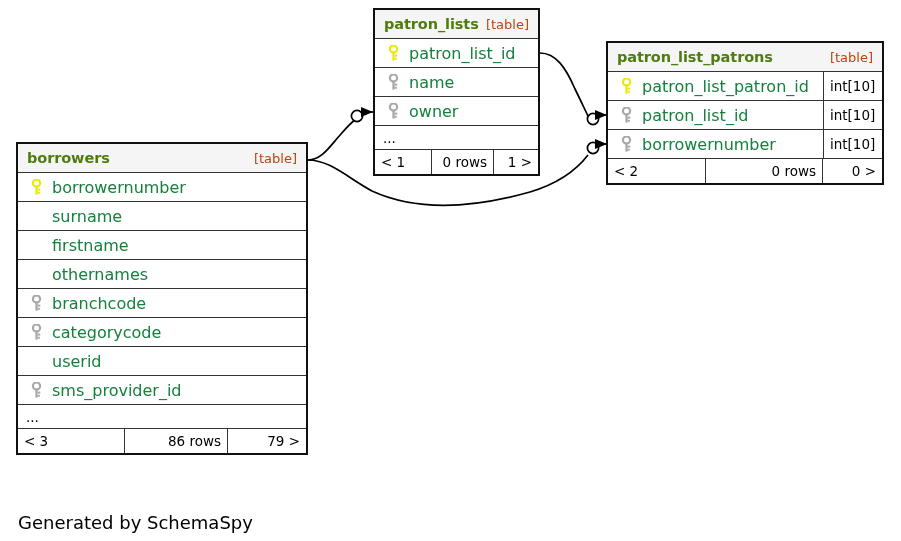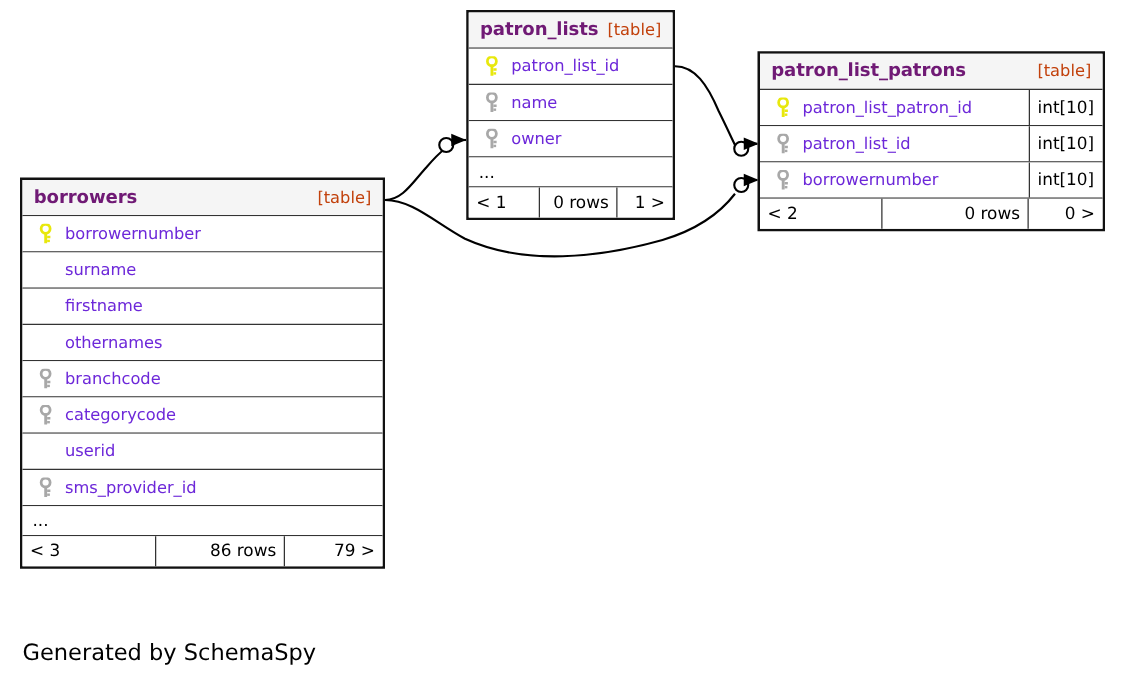--- a/index.html
+++ b/index.html
@@ -40,21 +40,21 @@
     justify-content: space-between;
     background: #f5f5f5;
     border-bottom: 1px solid #333333;
     box-sizing: border-box;
     padding: 0 9px;
     height: 29px;
   }
   .tbl-name {
     font-weight: bold;
     font-size: 14.5px;
-    color: #701a75;
+    color: #4d7c0f;
     letter-spacing: -0.1px;
   }
   .tbl-tag {
     font-size: 13px;
     color: #c2410c;
   }
   .col-row {
     display: flex;
     align-items: center;
     height: 29px;
@@ -73,22 +73,22 @@
   }
   .key-slot {
     width: 20px;
     min-width: 20px;
     height: 18px;
     display: flex;
     align-items: center;
     justify-content: center;
   }
   .col-label {
-    font-size: 13px;
-    color: #6d28d9;
+    font-size: 16px;
+    color: #15803d;
     margin-left: 6px;
     white-space: nowrap;
   }
   .col-type {
     width: 59px;
     min-width: 59px;
     height: 100%;
     display: flex;
     align-items: center;
     padding-left: 6px;

